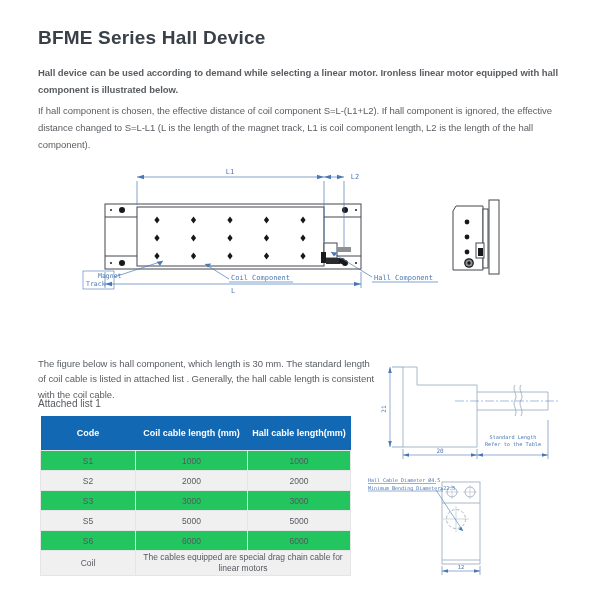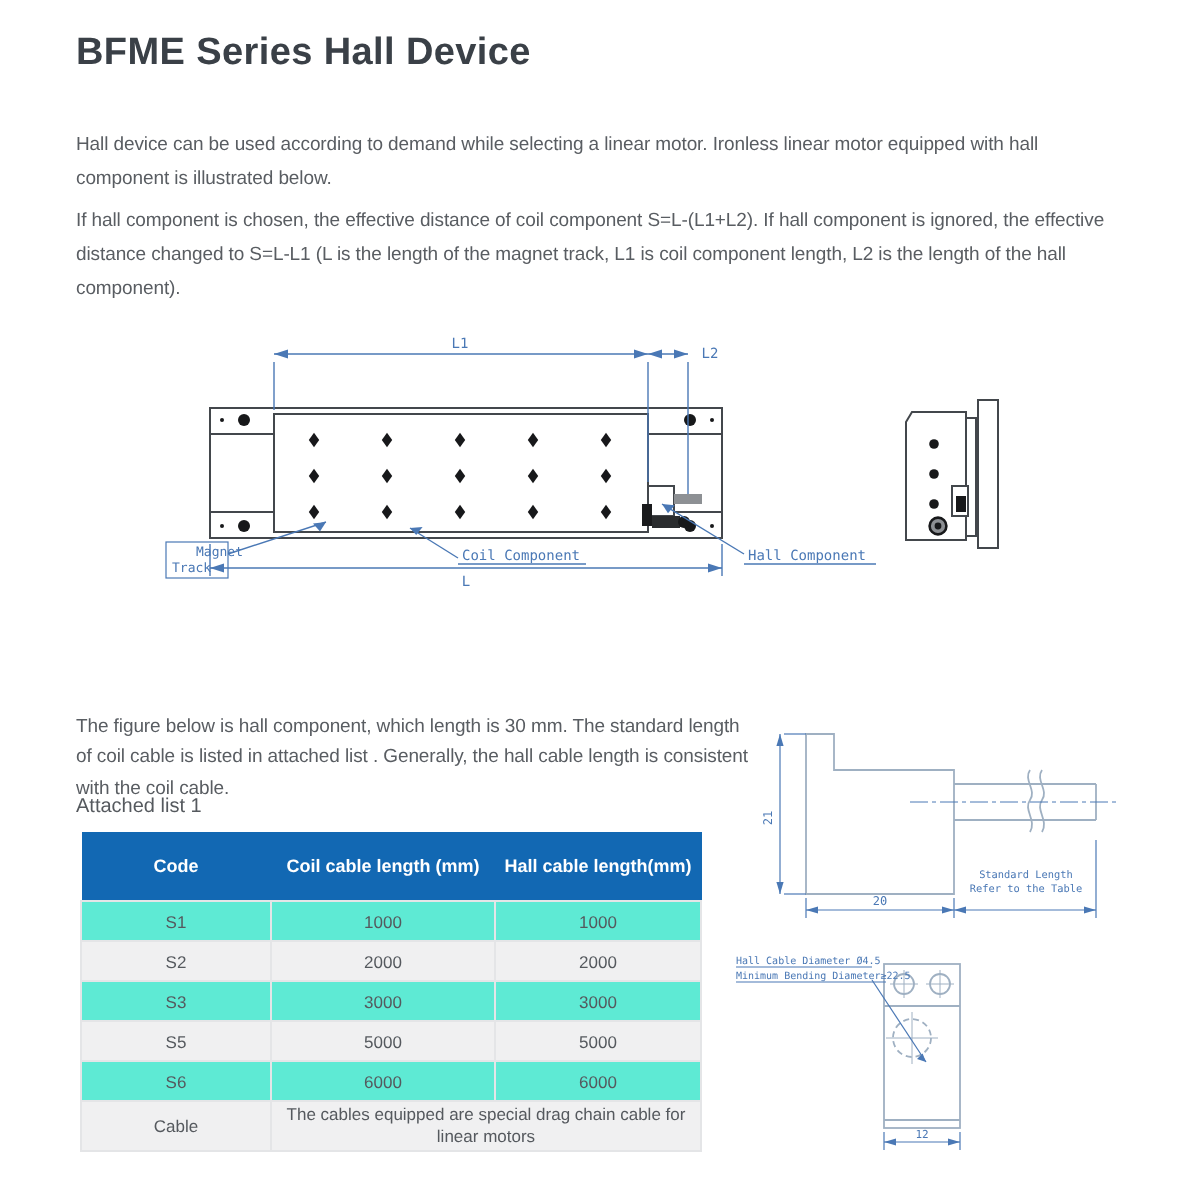--- a/index.html
+++ b/index.html
@@ -1,39 +1,39 @@
 <!DOCTYPE html>
 <html><head>
 <meta charset="utf-8">
 <style>
   html,body{margin:0;padding:0;}
   body{
     width:600px;height:600px;position:relative;overflow:hidden;
     background:#ffffff;font-family:"Liberation Sans",sans-serif;color:#55595e;
   }
   .page-title{
-    position:absolute;left:38px;top:16px;margin:0;
+    position:absolute;left:38px;top:27px;margin:0;
     font-size:19px;font-weight:700;color:#3a4047;letter-spacing:.2px;
   }
   .para{position:absolute;font-size:9.5px;line-height:17px;color:#595d62;letter-spacing:-0.05px;}
-  #p1{left:38px;top:54px;width:530px;}
+  #p1{left:38px;top:54px;width:530px;font-weight:bold;}
   #p2{left:38px;top:92px;width:530px;}
   #p3{left:38px;top:346px;width:336px;line-height:15.5px;}
   .attached-label{position:absolute;left:38px;top:398px;font-size:10px;color:#55595e;}
   
   .tbl-wrap{position:absolute;left:40px;top:416px;width:310px;}
   table{border-collapse:collapse;width:310px;table-layout:fixed;}
   col.c1{width:95px;}col.c2{width:112px;}col.c3{width:103px;}
   th{
     background:#1268b3;color:#ffffff;font-size:9px;font-weight:700;
     height:34px;text-align:center;padding:0 2px;border:none;
   }
   td{
     font-size:8.5px;color:#55595e;text-align:center;height:19px;
-    border:1px solid #e4e5e7;padding:0 3px;background:#5eead4;
+    border:1px solid #e4e5e7;padding:0 3px;background:#22c55e;
   }
   tbody tr:nth-child(even) td{background:#f0f0f1;}
   td.note-cell{height:24px;line-height:11px;}
   
   .svg-abs{position:absolute;}
 </style>
 </head>
 <body>
 
 <h1 class="page-title">BFME Series Hall Device</h1>
@@ -180,21 +180,21 @@
           <td>S5</td>
           <td>5000</td>
           <td>5000</td>
         </tr>
       <tr>
           <td>S6</td>
           <td>6000</td>
           <td>6000</td>
         </tr>
       <tr>
-        <td>Cable</td>
+        <td>Coil</td>
         <td colspan="2" class="note-cell">The cables equipped are special drag chain cable for linear motors</td>
       </tr>
     </tbody>
   </table>
 </div>
 
 <svg class="svg-abs" style="left:360px;top:350px;" width="240" height="250" viewBox="360 350 240 250">
 
   <g stroke="#9fb0c2" stroke-width="0.9" fill="none">
     <path d="M403 367 L417 367 L417 385 L477 385 L477 447 L403 447 Z"></path>

